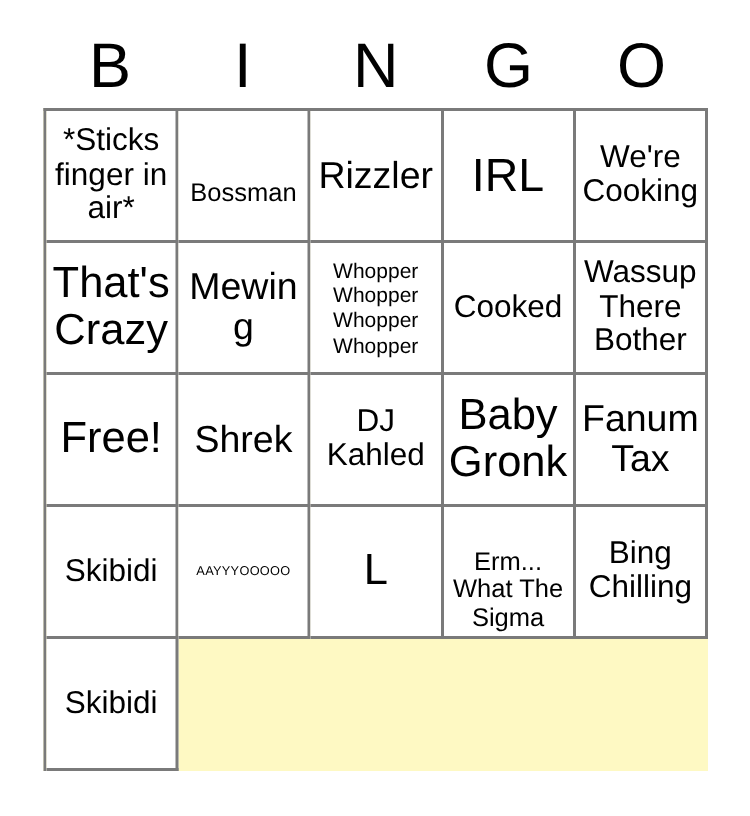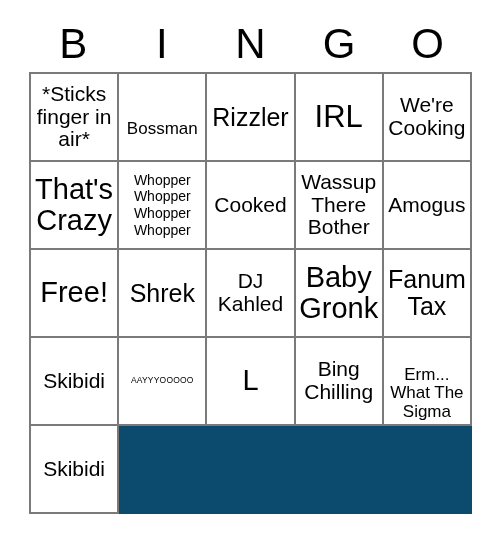--- a/index.html
+++ b/index.html
@@ -52,21 +52,21 @@
     left: 29px;
     top: 72px;
     width: 443px;
     height: 442px;
     display: grid;
     grid-template-columns: repeat(5, 1fr);
     grid-template-rows: repeat(5, 1fr);
     border-top: 2px solid #7a7a7a;
     border-left: 2px solid #7a7a7a;
     box-sizing: border-box;
-    background: #0c4a6e;
+    background: #fef9c3;
   }
   .bingo-cell {
     border-right: 2px solid #7a7a7a;
     border-bottom: 2px solid #7a7a7a;
     box-sizing: border-box;
     display: flex;
     align-items: center;
     justify-content: center;
     text-align: center;
     padding: 2px 3px;
@@ -115,31 +115,31 @@
       </div>
       <div class="bingo-cell fs-xxl">
         <span class="cell-text">IRL</span>
       </div>
       <div class="bingo-cell fs-md">
         <span class="cell-text">We're Cooking</span>
       </div>
       <div class="bingo-cell fs-xl">
         <span class="cell-text">That's Crazy</span>
       </div>
+      <div class="bingo-cell fs-lg">
+        <span class="cell-text">Mewing</span>
+      </div>
       <div class="bingo-cell fs-xs">
         <span class="cell-text">Whopper Whopper Whopper Whopper</span>
       </div>
       <div class="bingo-cell fs-md">
         <span class="cell-text">Cooked</span>
       </div>
       <div class="bingo-cell fs-md">
         <span class="cell-text">Wassup There Bother</span>
-      </div>
-      <div class="bingo-cell fs-md">
-        <span class="cell-text">Amogus</span>
       </div>
       <div class="bingo-cell fs-xl">
         <span class="cell-text">Free!</span>
       </div>
       <div class="bingo-cell fs-lg">
         <span class="cell-text">Shrek</span>
       </div>
       <div class="bingo-cell fs-md">
         <span class="cell-text">DJ Kahled</span>
       </div>
@@ -151,24 +151,24 @@
       </div>
       <div class="bingo-cell fs-md">
         <span class="cell-text">Skibidi</span>
       </div>
       <div class="bingo-cell fs-xxs">
         <span class="cell-text">AAYYYOOOOO</span>
       </div>
       <div class="bingo-cell fs-xl">
         <span class="cell-text">L</span>
       </div>
+      <div class="bingo-cell fs-sm">
+        <span class="cell-text">Erm... What The Sigma</span>
+      </div>
       <div class="bingo-cell fs-md">
         <span class="cell-text">Bing Chilling</span>
-      </div>
-      <div class="bingo-cell fs-sm">
-        <span class="cell-text">Erm... What The Sigma</span>
       </div>
       <div class="bingo-cell fs-md">
         <span class="cell-text">Skibidi</span>
       </div>
     </div>
 
 </div>
 
 </body></html>

